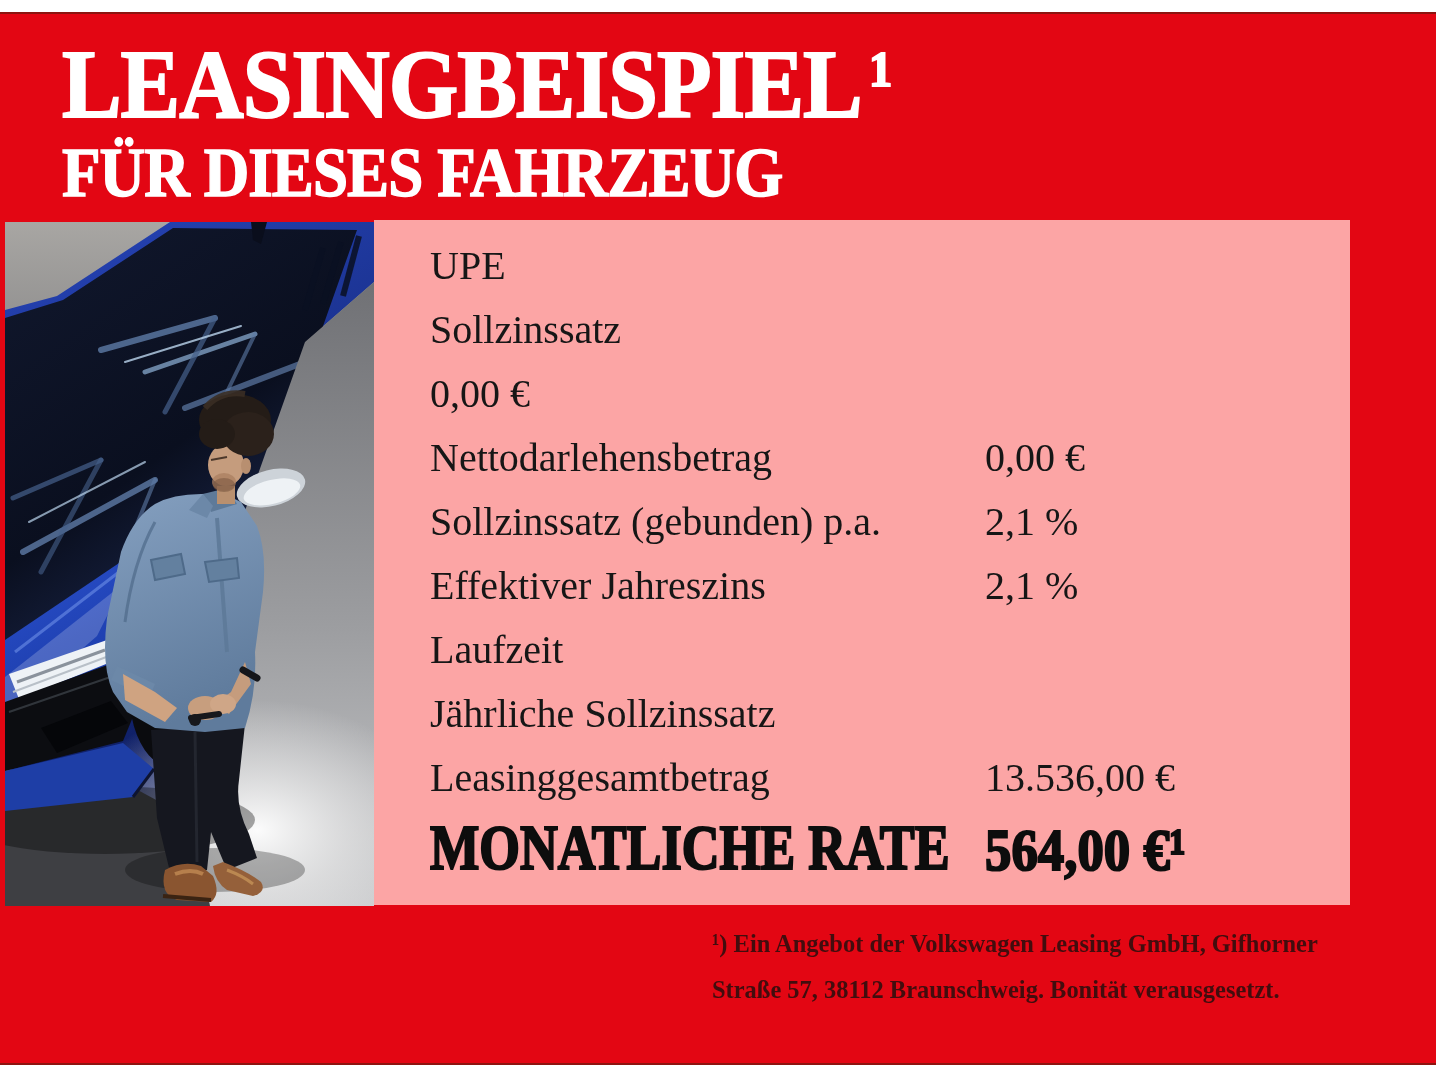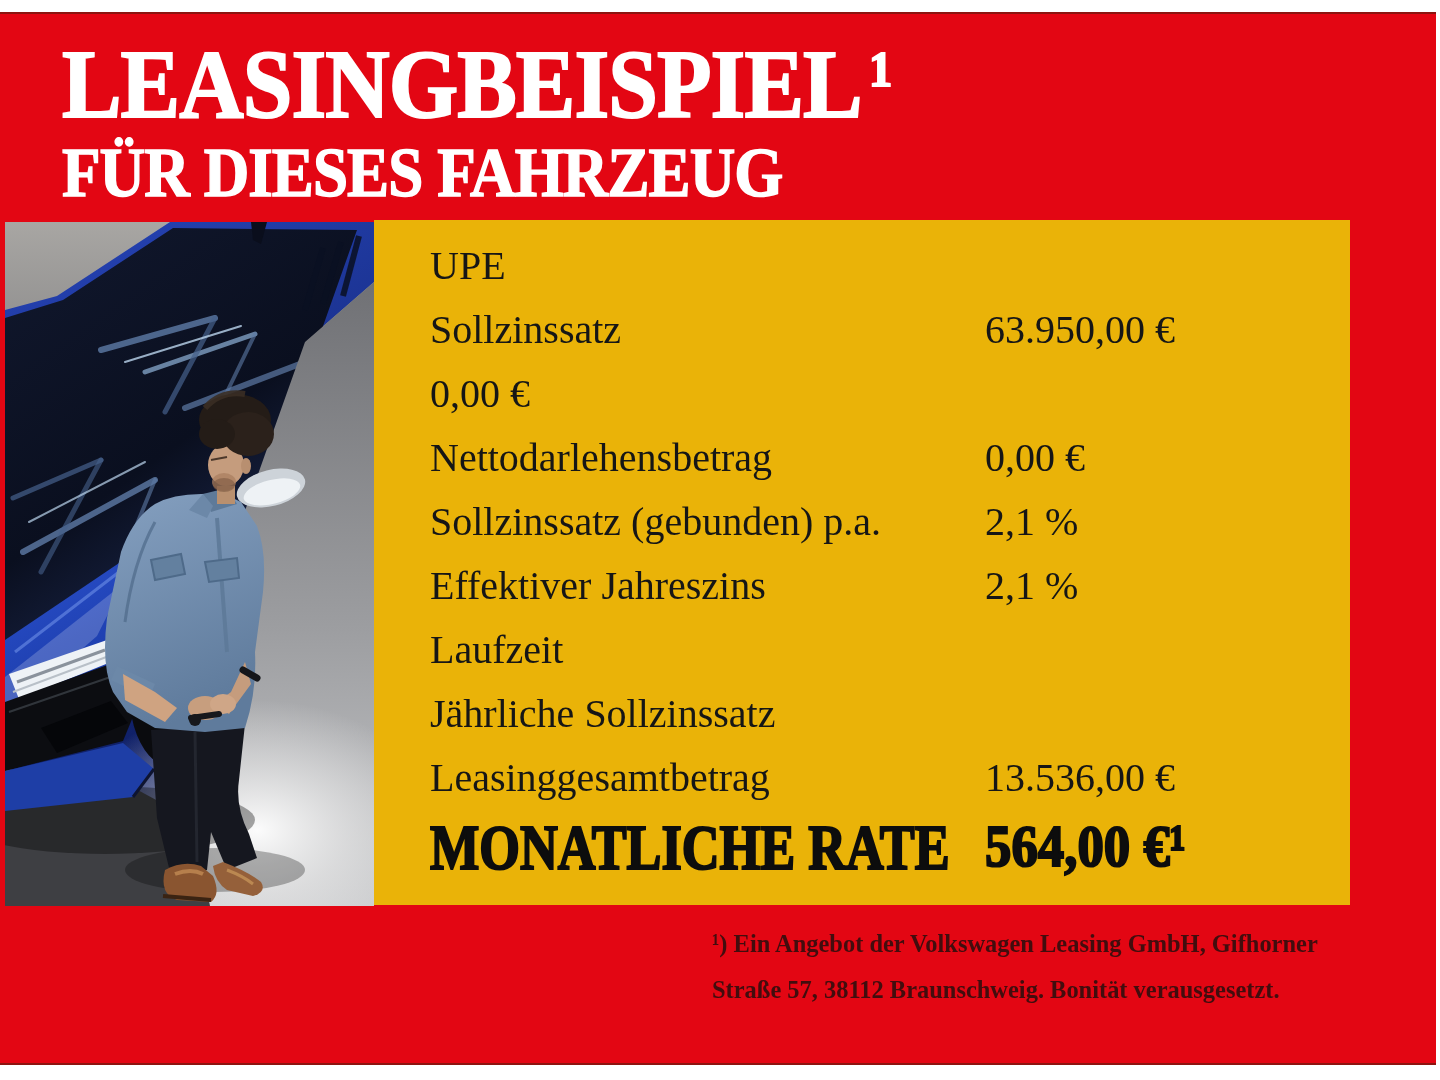--- a/index.html
+++ b/index.html
@@ -29,27 +29,27 @@
     font-size:70px;font-weight:bold;line-height:1.0;letter-spacing:-1px;
     transform:scaleX(.90);transform-origin:left top;
     -webkit-text-stroke:1.5px #ffffff;white-space:nowrap;
   }
   
   .photo{position:absolute;left:5px;top:222px;width:369px;height:684px;overflow:hidden;}
   .photo svg{display:block;}
   
   .panel{
     position:absolute;left:374px;top:220px;width:976px;height:685px;
-    background:#eab308;
+    background:#fca5a5;
   }
   .rows{position:absolute;left:56px;top:14px;width:900px;}
   .row{height:63.9px;display:flex;align-items:center;font-size:40px;color:#161616;}
   .row .lbl{width:555px;flex:none;white-space:nowrap;}
   .row .val{flex:none;white-space:nowrap;}
-  .total-row{position:absolute;left:56px;top:592px;width:900px;display:flex;align-items:flex-start;}
+  .total-row{position:absolute;left:56px;top:592px;width:900px;display:flex;align-items:flex-end;}
   .total-lbl{
     width:555px;flex:none;font-size:63px;font-weight:bold;color:#0d0d0d;
     -webkit-text-stroke:2.2px #0d0d0d;letter-spacing:0;
     transform:scaleX(.83);transform-origin:left center;white-space:nowrap;
   }
   .total-val{
     flex:none;font-size:60px;font-weight:bold;color:#0d0d0d;
     -webkit-text-stroke:2.2px #0d0d0d;
     transform:scaleX(.88);transform-origin:left center;white-space:nowrap;
   }
@@ -218,21 +218,20 @@
     </svg>
   </div>
 
   <div class="panel">
     <div class="rows">
       <div class="row">
           <span class="lbl">UPE</span>
         </div>
       <div class="row">
           <span class="lbl">Sollzinssatz</span>
-          <span class="val">63.950,00 €</span>
         </div>
       <div class="row">
           <span class="val">0,00 €</span>
         </div>
       <div class="row">
           <span class="lbl">Nettodarlehensbetrag</span>
           <span class="val">0,00 €</span>
         </div>
       <div class="row">
           <span class="lbl">Sollzinssatz (gebunden) p.a.</span>

